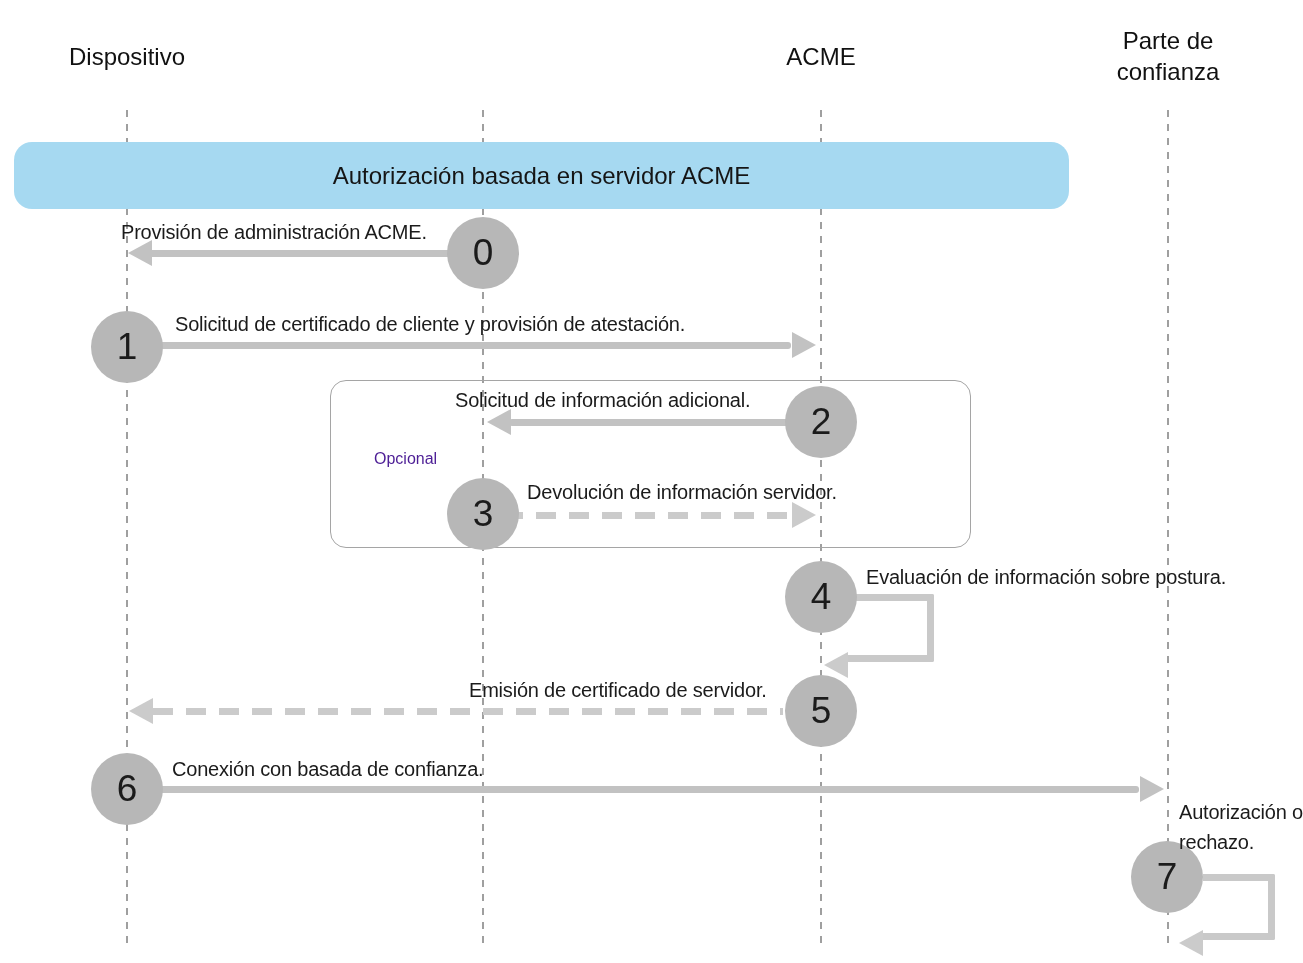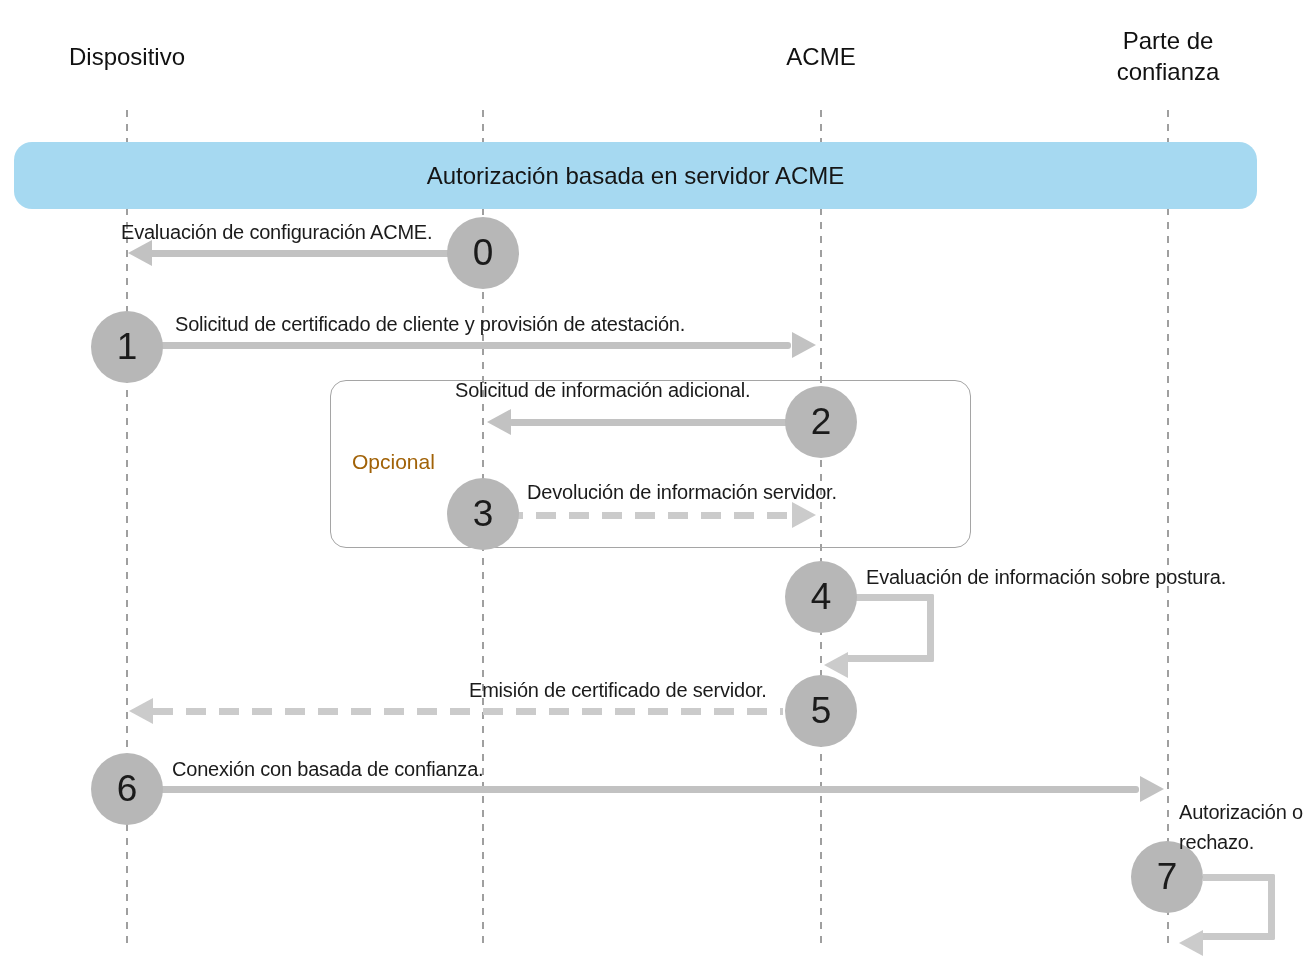--- a/index.html
+++ b/index.html
@@ -20,33 +20,33 @@
   .actor {
     position:absolute; top:6px; height:100px; width:240px; z-index:5;
     display:flex; align-items:center; justify-content:center;
     text-align:center; font-size:24px; line-height:31px; color:#111;
     transform: translateX(-50%);
   }
   .actor.narrow  { width:130px; }
   .actor.mid     { width:225px; }
   
   .banner {
-    position:absolute; left:14px; top:142px; width:1243px; height:67px; z-index:2;
+    position:absolute; left:14px; top:142px; width:1055px; height:67px; z-index:2;
     background:#a6d9f1; border-radius:18px;
     display:flex; align-items:center; justify-content:center;
     font-size:24px; color:#151515;
   }
   
   .optbox {
     position:absolute; left:330px; top:380px; width:641px; height:168px; z-index:2;
     border:1.5px solid #a5a5a5; border-radius:16px; background:transparent;
   }
   .optlabel {
-    position:absolute; left:352px; top:450px; z-index:5;
-    font-size:21px; color:#a16207;
+    position:absolute; left:374px; top:450px; z-index:5;
+    font-size:16px; color:#4c1d95;
   }
   
   .circle {
     position:absolute; width:72px; height:72px; border-radius:50%; z-index:4;
     background:#b7b7b7; color:#1b1b1b;
     display:flex; align-items:center; justify-content:center;
     font-size:37px;
   }
   
   .line  { position:absolute; height:7px; z-index:3; background:#c2c2c2; border-radius:3px; }
@@ -86,31 +86,31 @@
   <div class="actor" style="left:821px;">ACME</div>
   <div class="actor narrow" style="left:1168px;">Parte de confianza</div>
 
   <div class="banner">
     <span>Autorización basada en servidor ACME</span>
   </div>
 
   <div class="optbox"></div>
   <div class="optlabel">Opcional</div>
 
-  <div class="mlabel" style="left:121px; top:221px;">Evaluación de configuración ACME.</div>
+  <div class="mlabel" style="left:121px; top:221px;">Provisión de administración ACME.</div>
   <div class="line" style="left:146px; top:250px; width:337px;"></div>
   <div class="ah ah-l" style="left:128px; top:240px;"></div>
   <div class="circle" style="left:447px; top:217px;">0</div>
 
   <div class="mlabel" style="left:175px; top:313px;text-align:center;">Solicitud de certificado de cliente y provisión de atestación.</div>
   <div class="line" style="left:127px; top:342px; width:664px;"></div>
   <div class="ah ah-r" style="left:792px; top:332px;"></div>
   <div class="circle" style="left:91px; top:311px;">1</div>
 
-  <div class="mlabel" style="left:455px; top:379px;">Solicitud de información adicional.</div>
+  <div class="mlabel" style="left:455px; top:389px;">Solicitud de información adicional.</div>
   <div class="line" style="left:509px; top:419px; width:312px;"></div>
   <div class="ah ah-l" style="left:487px; top:409px;"></div>
   <div class="circle" style="left:785px; top:386px;">2</div>
 
   <div class="mlabel" style="left:527px; top:481px;">Devolución de información servidor.</div>
   <div class="dline" style="left:503px; top:512px; width:288px;"></div>
   <div class="ah ah-r lt" style="left:792px; top:502px;"></div>
   <div class="circle" style="left:447px; top:478px;">3</div>
 
   <div class="mlabel" style="left:866px; top:566px;">Evaluación de información sobre postura.</div>

